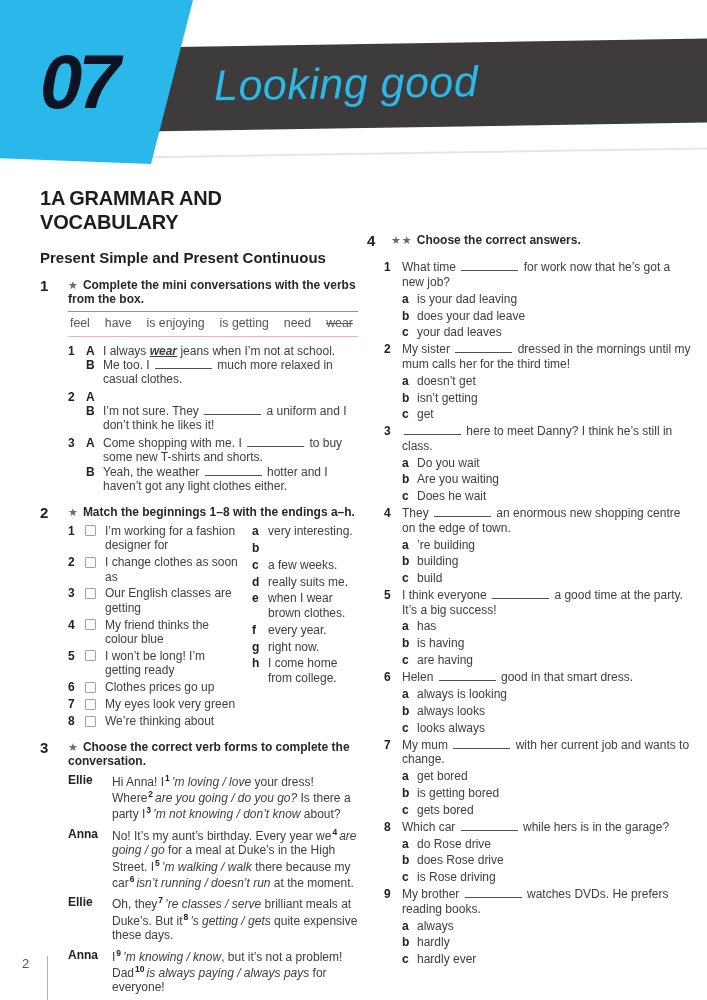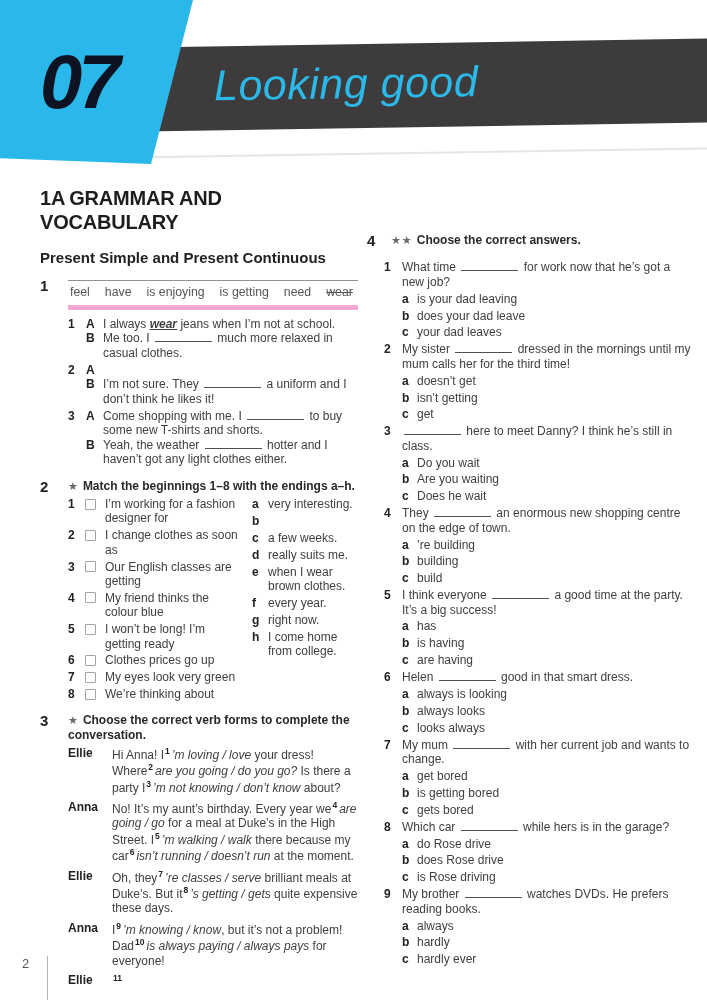--- a/index.html
+++ b/index.html
@@ -43,21 +43,21 @@
   .section-title { font-weight:700; margin-left:4px; }
   .section-subtitle { font-size:15px; font-weight:700; color:#242122; margin-bottom:11px; }
   
   .ex { display:grid; grid-template-columns:28px 1fr; margin-bottom:9px; }
   .col-right .ex { grid-template-columns:24px 1fr; }
   .ex-num { font-size:15px; font-weight:700; color:#242122; line-height:1.1; }
   .ex-instr { font-weight:700; color:#2b2829; margin-bottom:4px; }
   .star { color:#6a6b6e; font-weight:400; font-size:11px; margin-right:4px; letter-spacing:1px; }
   
   .word-box {
-    border-top:1px solid #909295; border-bottom:5px solid #f9a8d4;
+    border-top:1px solid #909295; border-bottom:1px solid #f9a8d4;
     padding:4px 2px 5px 2px; margin:2px 0 7px 0;
     display:flex; gap:15px; color:#55565a; font-size:12.3px;
   }
   .wb-word.strike { text-decoration:line-through; }
   
   .conv-item { margin-bottom:3px; }
   .conv-line { display:grid; grid-template-columns:18px 17px 1fr; }
   .it-num { font-weight:700; color:#242122; }
   .sp-label { font-weight:700; color:#242122; }
   .blank {
@@ -108,20 +108,21 @@
 
     <div class="col-left">
       <div class="section-heading">
         <span class="section-code">1A</span><span class="section-title">GRAMMAR AND VOCABULARY</span>
       </div>
       <div class="section-subtitle">Present Simple and Present Continuous</div>
 
       <div class="ex">
         <div class="ex-num">1</div>
         <div>
+          <div class="ex-instr"><span class="star">★</span><span>Complete the mini conversations with the verbs from the box.</span></div>
           <div class="word-box" id="word-box">
               <span class="wb-word">feel</span>
               <span class="wb-word">have</span>
               <span class="wb-word">is enjoying</span>
               <span class="wb-word">is getting</span>
               <span class="wb-word">need</span>
               <span class="wb-word strike">wear</span>
             </div>
           <div id="ex1-items">
               <div class="conv-item">

